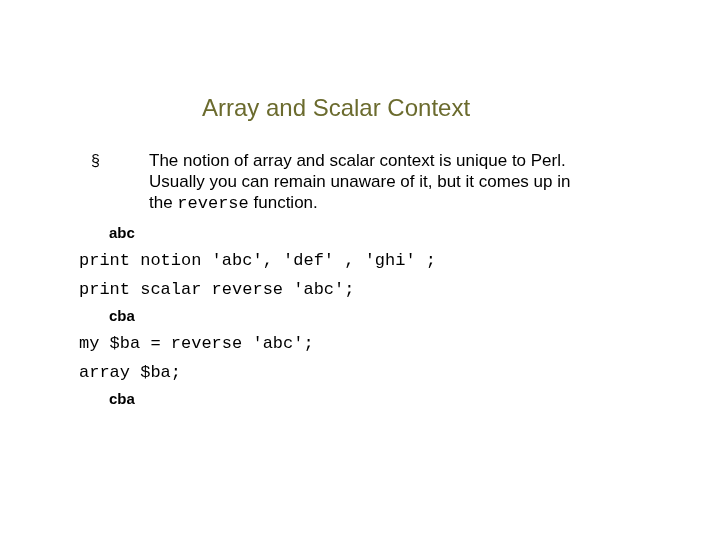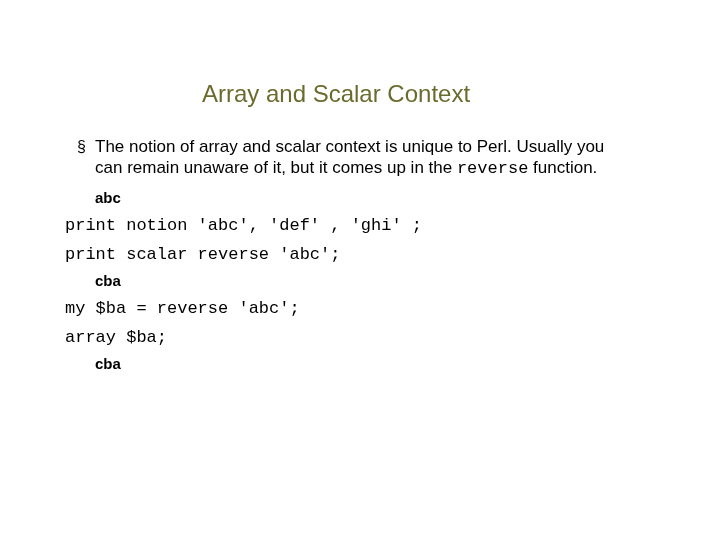--- a/index.html
+++ b/index.html
@@ -8,21 +8,21 @@
     width: 720px;
     height: 540px;
     background: #ffffff;
     font-family: Arial, Helvetica, sans-serif;
     color: #000;
   }
   .slide {
     box-sizing: border-box;
     width: 672px;
     height: 540px;
-    padding: 2px;
+    padding: 16px;
     position: relative;
   }
   .title {
     text-align: center;
     font-size: 24px;
     color: #6b6b2e;
     padding-top: 78px;
     padding-bottom: 28px;
     font-weight: 400;
   }
@@ -39,20 +39,21 @@
     width: 18px;
     flex: 0 0 18px;
     font-size: 16px;
     line-height: 21px;
     color: #000;
     font-family: Arial, sans-serif;
   }
   .bullet-text {
     font-size: 17px;
     line-height: 21px;
+    margin-left: 40px;
   }
   .codeword {
     font-family: "Courier New", Courier, monospace;
     font-size: 17px;
   }
   .codeline {
     font-family: "Courier New", Courier, monospace;
     font-size: 17px;
     margin: 10px 0 6px -12px;
     white-space: pre;

